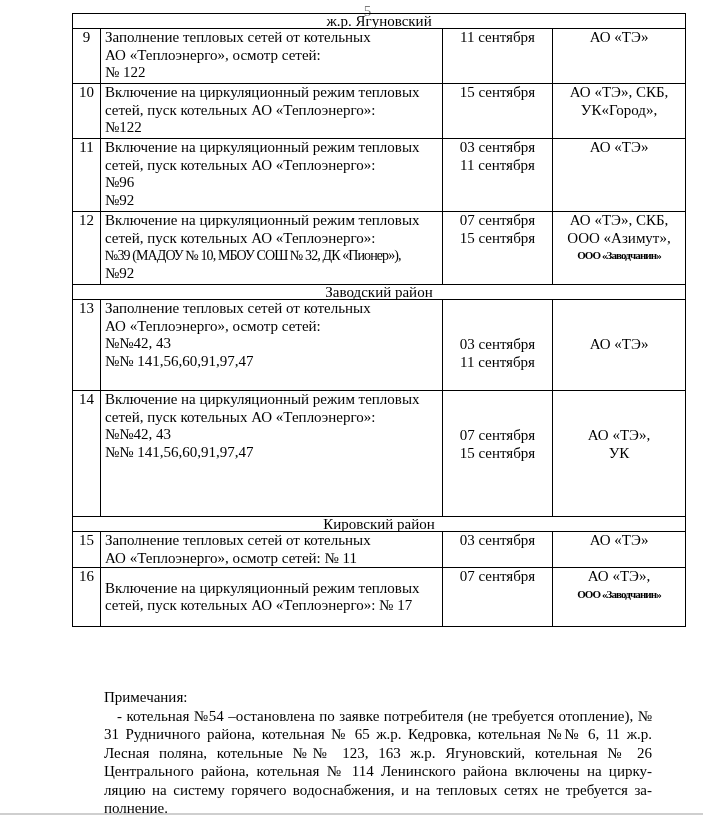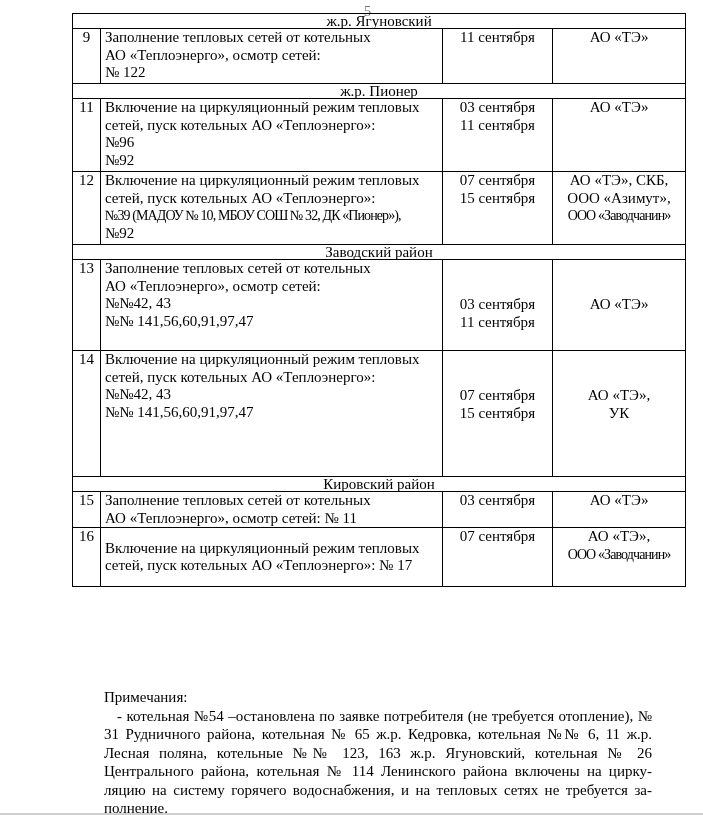--- a/index.html
+++ b/index.html
@@ -23,21 +23,21 @@
   col.c-num { width: 28px; }
   col.c-desc { width: 342px; }
   col.c-date { width: 110px; }
   col.c-org { width: 133px; }
   td.section { text-align: center; padding: 0; height: 14px; line-height: 14px; }
   td.num { text-align: center; padding: 0; }
   td.date, td.org { text-align: center; vertical-align: middle; margin-top: 40px; }
   td.bottom { vertical-align: bottom; }
   .line { display: block; white-space: nowrap; }
   .condensed { letter-spacing: -0.9px; font-size: 14px; }
-  .condensed-sm { letter-spacing: -0.9px; font-size: 14px; }
+  .condensed-sm { letter-spacing: -0.9px; font-size: 11px; font-weight: bold; }
   .notes {
     position: absolute; left: 104px; top: 688px; width: 548px;
     font-size: 15px; line-height: 18.5px;
   }
   .notes-title { display: block; }
   .notes-body { display: block; text-align: justify; text-indent: 13px; }
   .bottom-rule {
     position: absolute; left: 0; bottom: 0; width: 703px; height: 2px; background: #cfcfcf;
   }
 </style>
@@ -65,24 +65,36 @@
         <span class="line">АО «Теплоэнерго», осмотр сетей:</span>
         <span class="line">№ 122</span>
       </td>
       <td class="date">
         <span class="line">11 сентября</span>
       </td>
       <td class="org">
         <span class="line">АО «ТЭ»</span>
       </td>
     </tr>
-
-    <tr>
-      <td colspan="4" class="section">ж.р. Пионер</td>
-    </tr>
+    <tr style="height:55px">
+      <td class="num">10</td>
+      <td class="desc">
+        <span class="line">Включение на циркуляционный режим тепловых</span>
+        <span class="line">сетей, пуск котельных АО «Теплоэнерго»:</span>
+        <span class="line">№122</span>
+      </td>
+      <td class="date">
+        <span class="line">15 сентября</span>
+      </td>
+      <td class="org" style="vertical-align:top">
+        <span class="line">АО «ТЭ», СКБ,</span>
+        <span class="line">УК«Город»,</span>
+      </td>
+    </tr>
+
     <tr style="height:73px">
       <td class="num">11</td>
       <td class="desc">
         <span class="line">Включение на циркуляционный режим тепловых</span>
         <span class="line">сетей, пуск котельных АО «Теплоэнерго»:</span>
         <span class="line">№96</span>
         <span class="line">№92</span>
       </td>
       <td class="date bottom">
         <span class="line">03 сентября</span>

